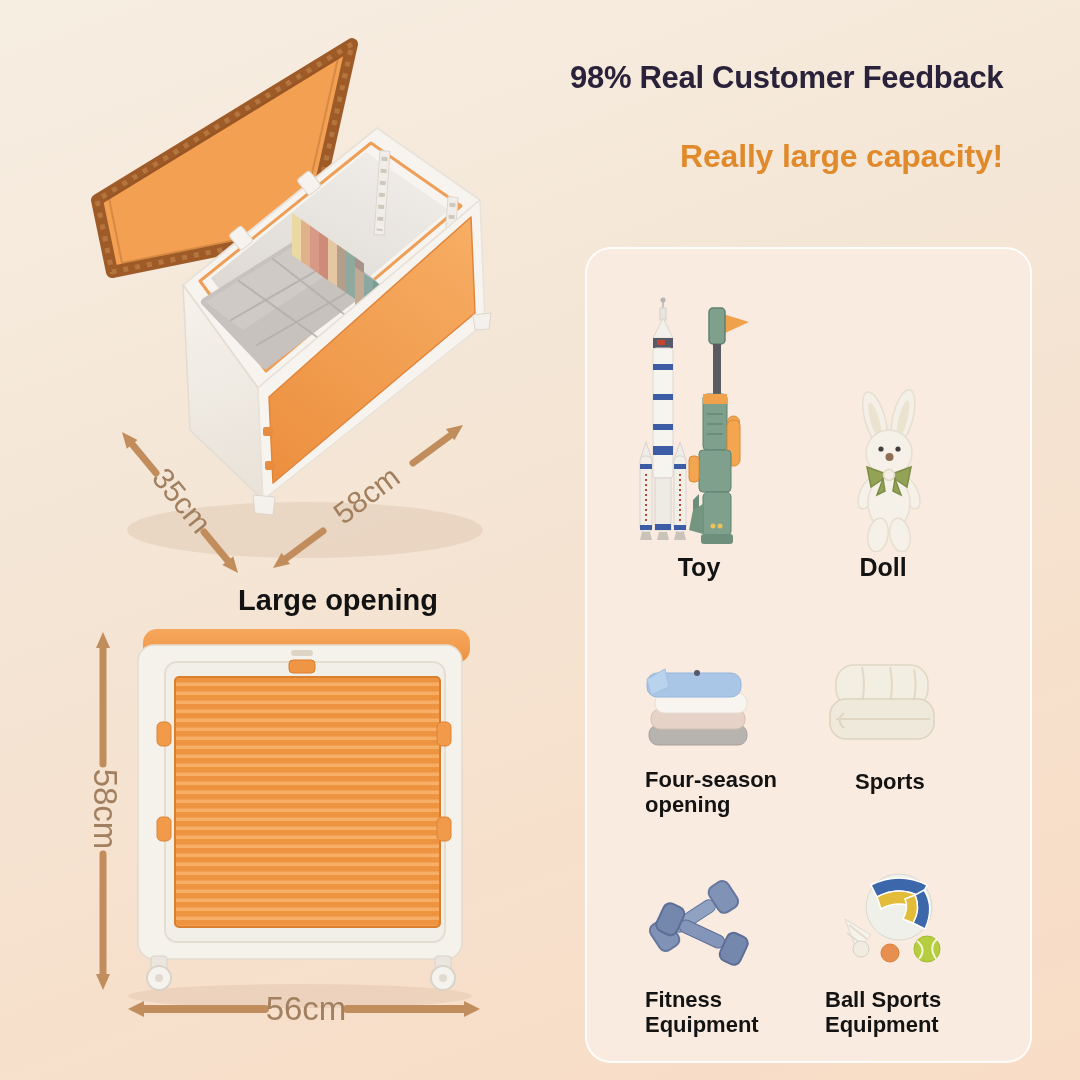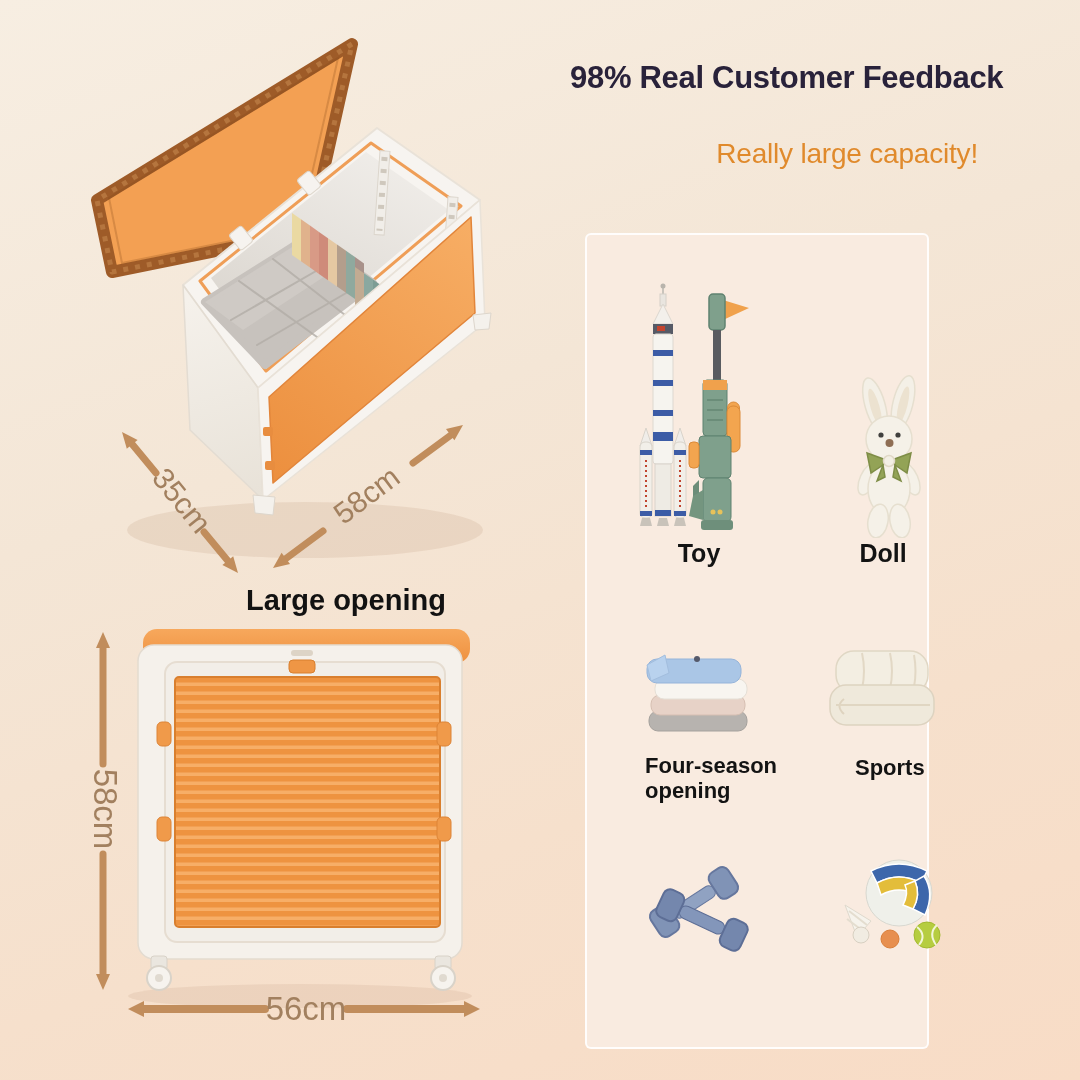--- a/index.html
+++ b/index.html
@@ -8,36 +8,36 @@
     width:1080px;height:1080px;
     overflow:hidden;
     font-family:"Liberation Sans",sans-serif;
     background:linear-gradient(160deg,#f7eee2 0%,#f4e6d6 38%,#f6e0cc 70%,#f8dcc6 100%);
   }
   .headline{
     position:absolute;left:566px;top:56px;margin:4px;
     font-size:31px;font-weight:700;color:#29223a;letter-spacing:-0.3px;
   }
   .subheadline{
-    position:absolute;right:102px;top:138px;
-    font-size:28px;font-weight:400;color:#e08a2c;letter-spacing:-0.2px;
+    position:absolute;right:77px;top:138px;
+    font-size:32px;font-weight:700;color:#e08a2c;letter-spacing:-0.2px;
   }
   .caption{
     position:absolute;transform:translateX(-50%);
     font-weight:800;color:#121212;white-space:nowrap;
   }
-  .caption-open{left:346px;top:584px;font-size:29px;text-align:right;}
+  .caption-open{left:338px;top:584px;font-size:29px;text-align:right;}
   .caption-upgraded{left:387px;top:1036px;font-size:29px;}
   .illus{position:absolute;}
   .openbox{left:55px;top:15px;}
   .frontbox{left:75px;top:612px;}
   .card{
-    position:absolute;left:585px;top:233px;width:344px;height:816px;
+    position:absolute;left:585px;top:247px;width:447px;height:816px;
     background:#f9ebe0;border:2px solid rgba(255,255,255,0.9);
-    border-radius:6px;box-sizing:border-box;
+    border-radius:26px;box-sizing:border-box;
   }
   .cell-img{position:absolute;}
   .item-label{
     position:absolute;font-weight:700;color:#131313;line-height:1.15;
   }
   .lbl-center{transform:translateX(-50%);text-align:center;font-size:25px;white-space:nowrap;}
   .lbl-left{font-size:22px;}
   svg text{font-family:"Liberation Sans",sans-serif;}
   .dim{font-size:30px;fill:#a2805f;text-anchor:middle;}
   .dim-big{font-size:33px;fill:#a2805f;text-anchor:middle;}
@@ -314,32 +314,34 @@
           <rect x="-46" y="-15" width="22" height="30" rx="7" fill="#8093b6" stroke="#66779e" stroke-width="2"></rect>
           <rect x="24" y="-15" width="22" height="30" rx="7" fill="#8093b6" stroke="#66779e" stroke-width="2"></rect>
         </g>
         <g transform="translate(60,60) rotate(25)">
           <rect x="-24" y="-6.5" width="48" height="13" rx="6" fill="#8396ba" stroke="#5d6e96"></rect>
           <rect x="-46" y="-15" width="22" height="30" rx="7" fill="#7487ad" stroke="#5d6e96" stroke-width="2"></rect>
           <rect x="24" y="-15" width="22" height="30" rx="7" fill="#7487ad" stroke="#5d6e96" stroke-width="2"></rect>
         </g>
       </g>
     </svg>
+    <div class="item-label lbl-left" style="left:58px;top:738px;width:140px;">Fitness Equipment</div>
 
     <svg class="cell-img" style="left:240px;top:618px;" width="125" height="100" viewBox="0 0 125 100">
       <g>
         <circle cx="72" cy="40" r="33" fill="#eff0ea" stroke="#d8d8d0"></circle>
         <path d="M44,18 Q72,4 100,18 L94,30 Q72,18 50,30 Z" fill="#3d67ab" stroke="#fff" stroke-width="1.5"></path>
         <path d="M50,30 Q72,18 94,30 L90,42 Q72,32 54,42 Z" fill="#e3bd3a" stroke="#fff" stroke-width="1.5"></path>
         <path d="M97,23 Q108,40 98,62 L86,56 Q94,42 88,28 Z" fill="#3d67ab" stroke="#fff" stroke-width="1.5"></path>
         <path d="M88,28 Q94,42 86,56 L76,52 Q82,40 78,32 Z" fill="#e3bd3a" stroke="#fff" stroke-width="1.5"></path>
         <polygon points="18,52 44,68 30,84" fill="#f6f3ec" stroke="#dfd9cd"></polygon>
         <line x1="22" y1="58" x2="40" y2="72" stroke="#e4ddcf" stroke-width="2"></line>
         <line x1="20" y1="66" x2="36" y2="78" stroke="#e4ddcf" stroke-width="2"></line>
         <circle cx="34" cy="82" r="8" fill="#f1ece2" stroke="#d8d0c2"></circle>
         <circle cx="63" cy="86" r="9" fill="#e78f4f" stroke="#d97f3a"></circle>
         <circle cx="100" cy="82" r="13" fill="#b6cd40" stroke="#a3b92f"></circle>
         <path d="M90,74 Q100,82 92,92 M110,72 Q101,80 109,92" stroke="#f2f6d8" stroke-width="2" fill="none"></path>
       </g>
     </svg>
+    <div class="item-label lbl-left" style="left:238px;top:738px;width:170px;">Ball Sports Equipment</div>
 
   </div>
 </div>
 
 </body></html>

